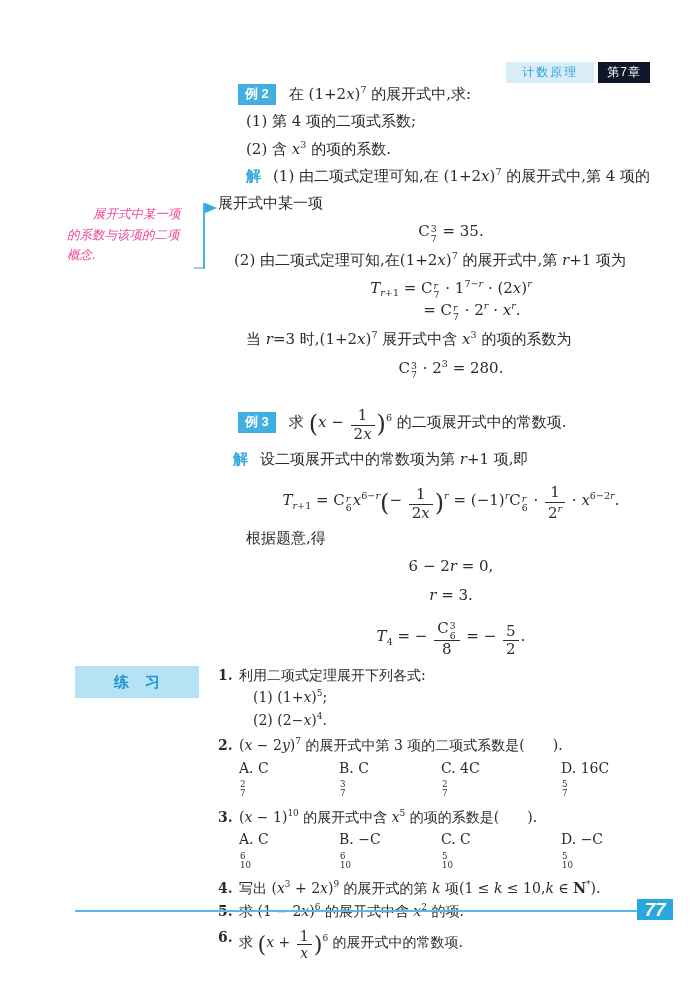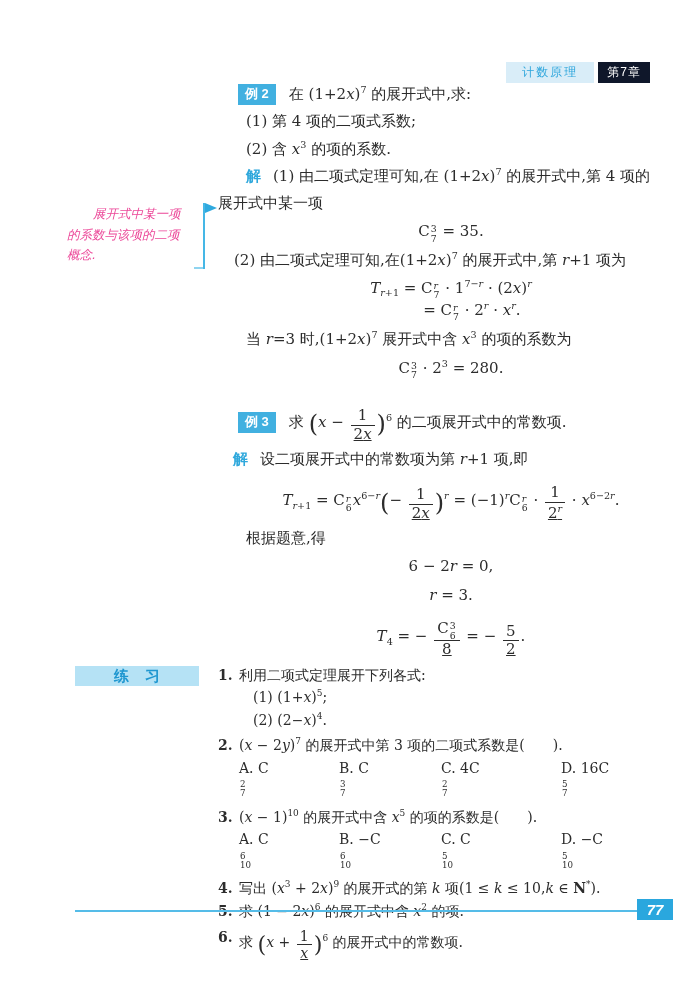--- a/index.html
+++ b/index.html
@@ -36,42 +36,42 @@
   .eq-group .inner{display:inline-block;text-align:left;}
   .eq-group .l2{padding-left:53px;}
   .big-eq{margin:15px 0 13px;}
   i{font-family:"DejaVu Serif",serif;}
   sup,sub{font-size:64%;}
   sub{vertical-align:-0.35em;}
   .cs{display:inline-block;text-align:left;vertical-align:-0.55em;line-height:1;font-size:62%;margin-left:1px;margin-right:1px;}
   .cs span{display:block;}
   .frac{display:inline-block;text-align:center;vertical-align:-0.8em;line-height:1.15;margin:0 2px;}
   .frac .fn{display:block;border-bottom:1px solid currentColor;padding:0 3px;}
-  .frac .fd{display:block;padding:0 3px;text-decoration:underline;}
+  .frac .fd{display:block;padding:0 3px;}
   .bp{font-size:160%;vertical-align:-0.22em;}
   .gap-ex3{height:14px;}
   
-  .ex-box{position:absolute;left:75px;top:666px;width:124px;height:20px;background:#b5e2f5;color:#1f97d0;
+  .ex-box{position:absolute;left:75px;top:666px;width:124px;height:32px;background:#b5e2f5;color:#1f97d0;
           font-family:"Liberation Sans",sans-serif;font-size:15px;font-weight:bold;
           display:flex;align-items:center;justify-content:center;letter-spacing:16px;text-indent:16px;}
   .exercises{position:absolute;left:218px;top:666px;width:468px;font-size:14px;line-height:1.32;}
   .ex-item{display:flex;margin-bottom:4px;}
   .ex-item .num{font-weight:bold;width:21px;flex:none;}
   .ex-item .bd{flex:1;}
   .sub{margin:4px 0 3px 14px;}
   .opts{display:flex;margin:4px 0 6px 0;}
   .opts span:nth-child(1){width:100px;}
   .opts span:nth-child(2){width:102px;}
   .opts span:nth-child(3){width:120px;}
   .opts span:nth-child(4){flex:1;}
   .tall{margin-top:8px;}
   
   .footer-line{position:absolute;left:75px;top:910px;width:563px;height:2px;background:#55bce8;}
   .page-num{position:absolute;left:637px;top:899px;width:36px;height:21px;background:#2aa7de;color:#ffffff;
-            font-family:"Liberation Sans",sans-serif;font-size:15px;font-weight:bold;font-style:italic;
+            font-family:"Liberation Sans",sans-serif;font-size:19px;font-weight:bold;font-style:italic;
             display:flex;align-items:center;justify-content:center;}
 </style>
 </head>
 <body>
 
 <div id="page">
 
   <div class="header">
     <span class="tag-section">计数原理</span>
     <span class="tag-chapter">第7章</span>

